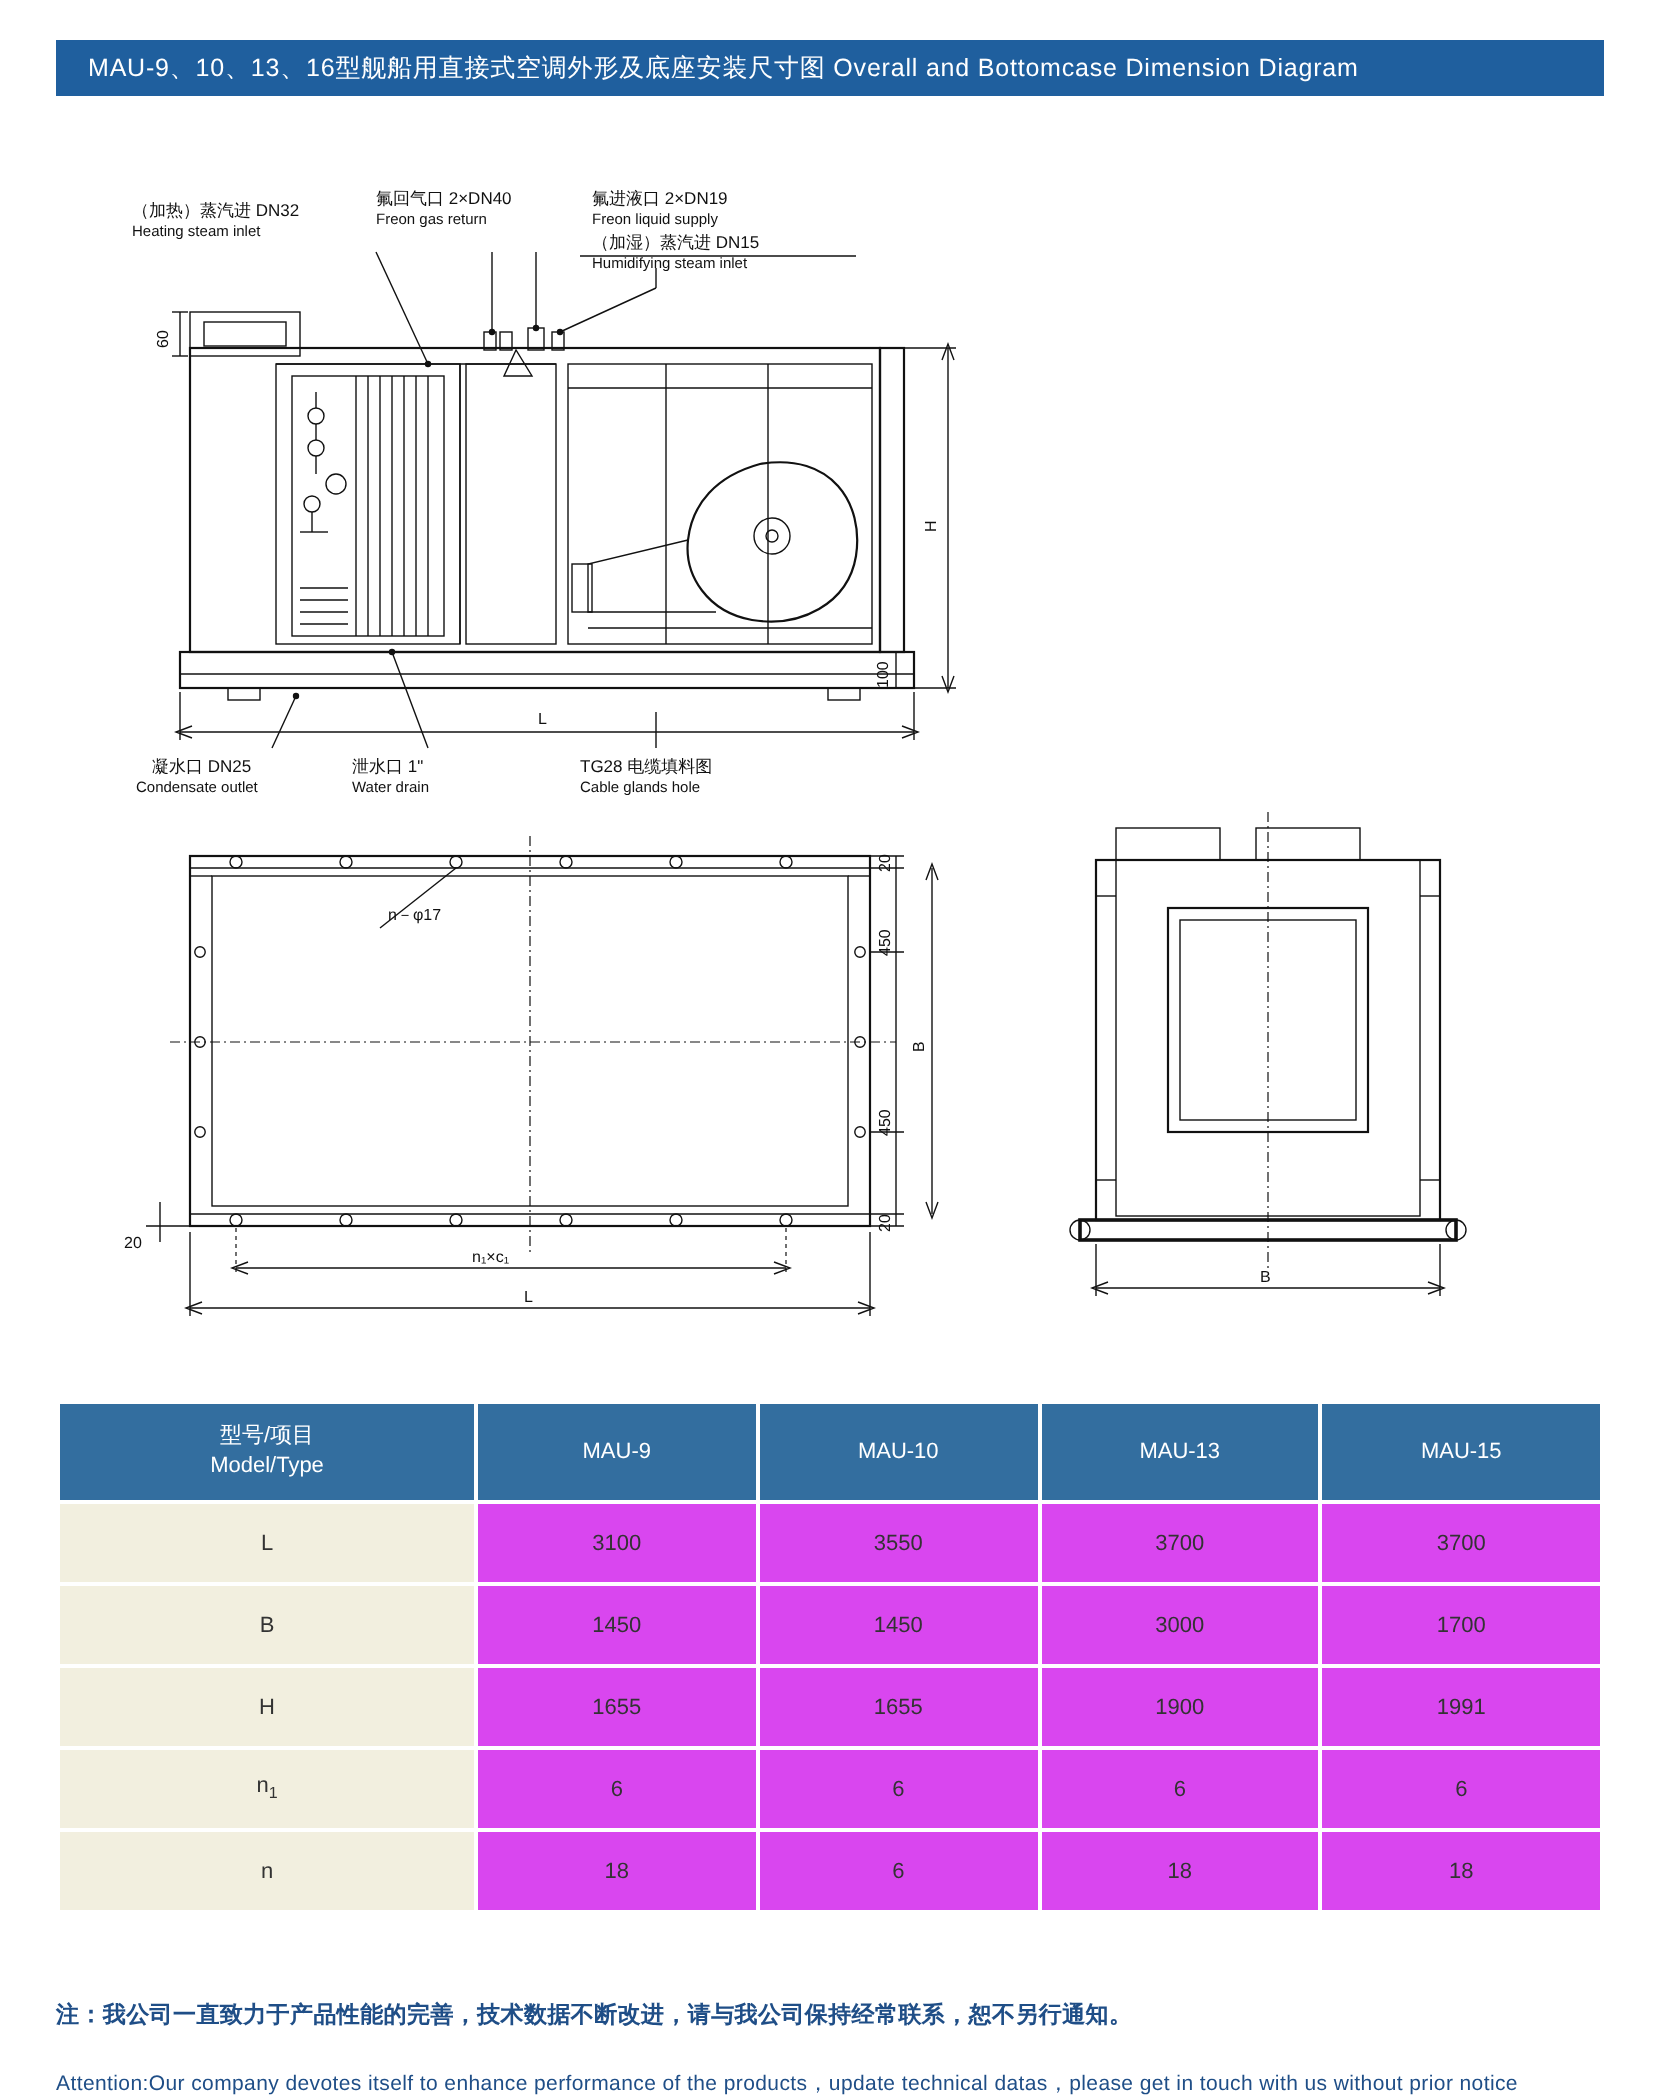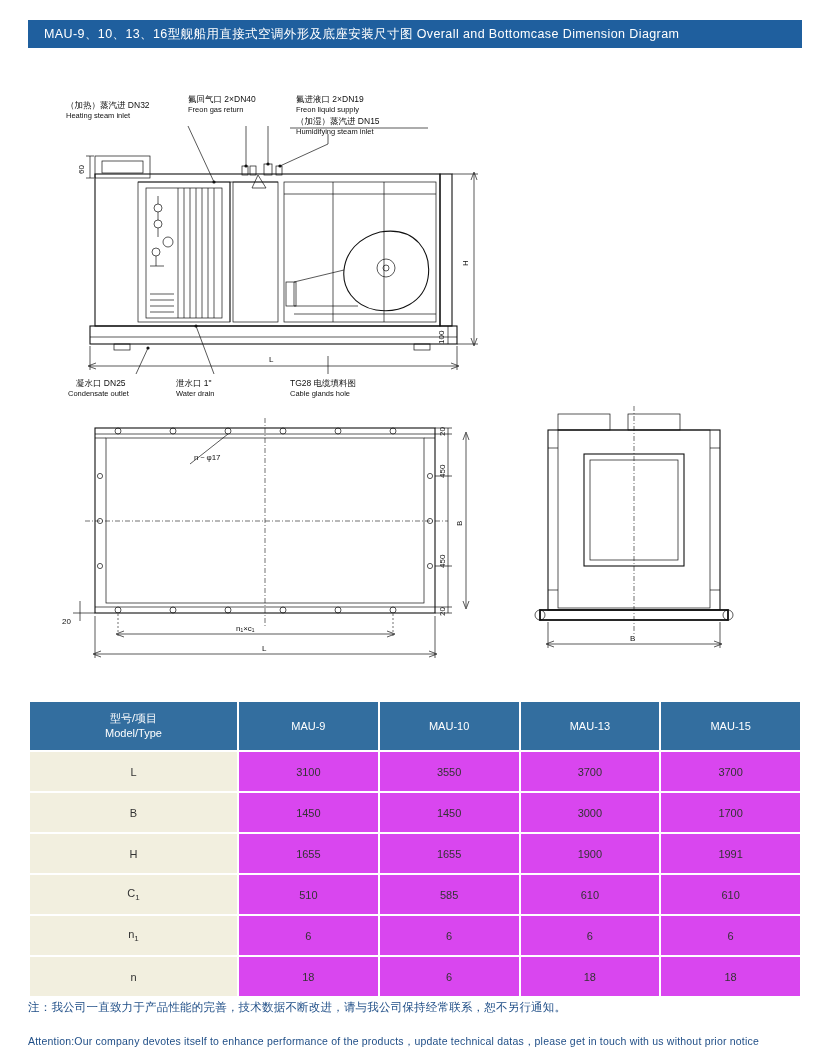--- a/index.html
+++ b/index.html
@@ -97,20 +97,21 @@
     left: 28px;
     top: 1000px;
     width: 790px;
     color: #2b4f7e;
   }
   .note-cn {
     font-size: 11.5px;
     color: #1f4e87;
     letter-spacing: 0.2px;
     white-space: nowrap;
+    font-weight: bold;
   }
   .note-en {
     font-size: 10.5px;
     color: #1f4e87;
     letter-spacing: 0.2px;
     margin-top: 20px;
     white-space: nowrap;
   }
 
   
@@ -417,27 +418,20 @@
           <td>1700</td>
         </tr>
         <tr>
           <td class="rowlabel">H</td>
           <td>1655</td>
           <td>1655</td>
           <td>1900</td>
           <td>1991</td>
         </tr>
         <tr>
-          <td class="rowlabel"><span>C</span><span class="sub">1</span></td>
-          <td>510</td>
-          <td>585</td>
-          <td>610</td>
-          <td>610</td>
-        </tr>
-        <tr>
           <td class="rowlabel"><span>n</span><span class="sub">1</span></td>
           <td>6</td>
           <td>6</td>
           <td>6</td>
           <td>6</td>
         </tr>
         <tr>
           <td class="rowlabel">n</td>
           <td>18</td>
           <td>6</td>

